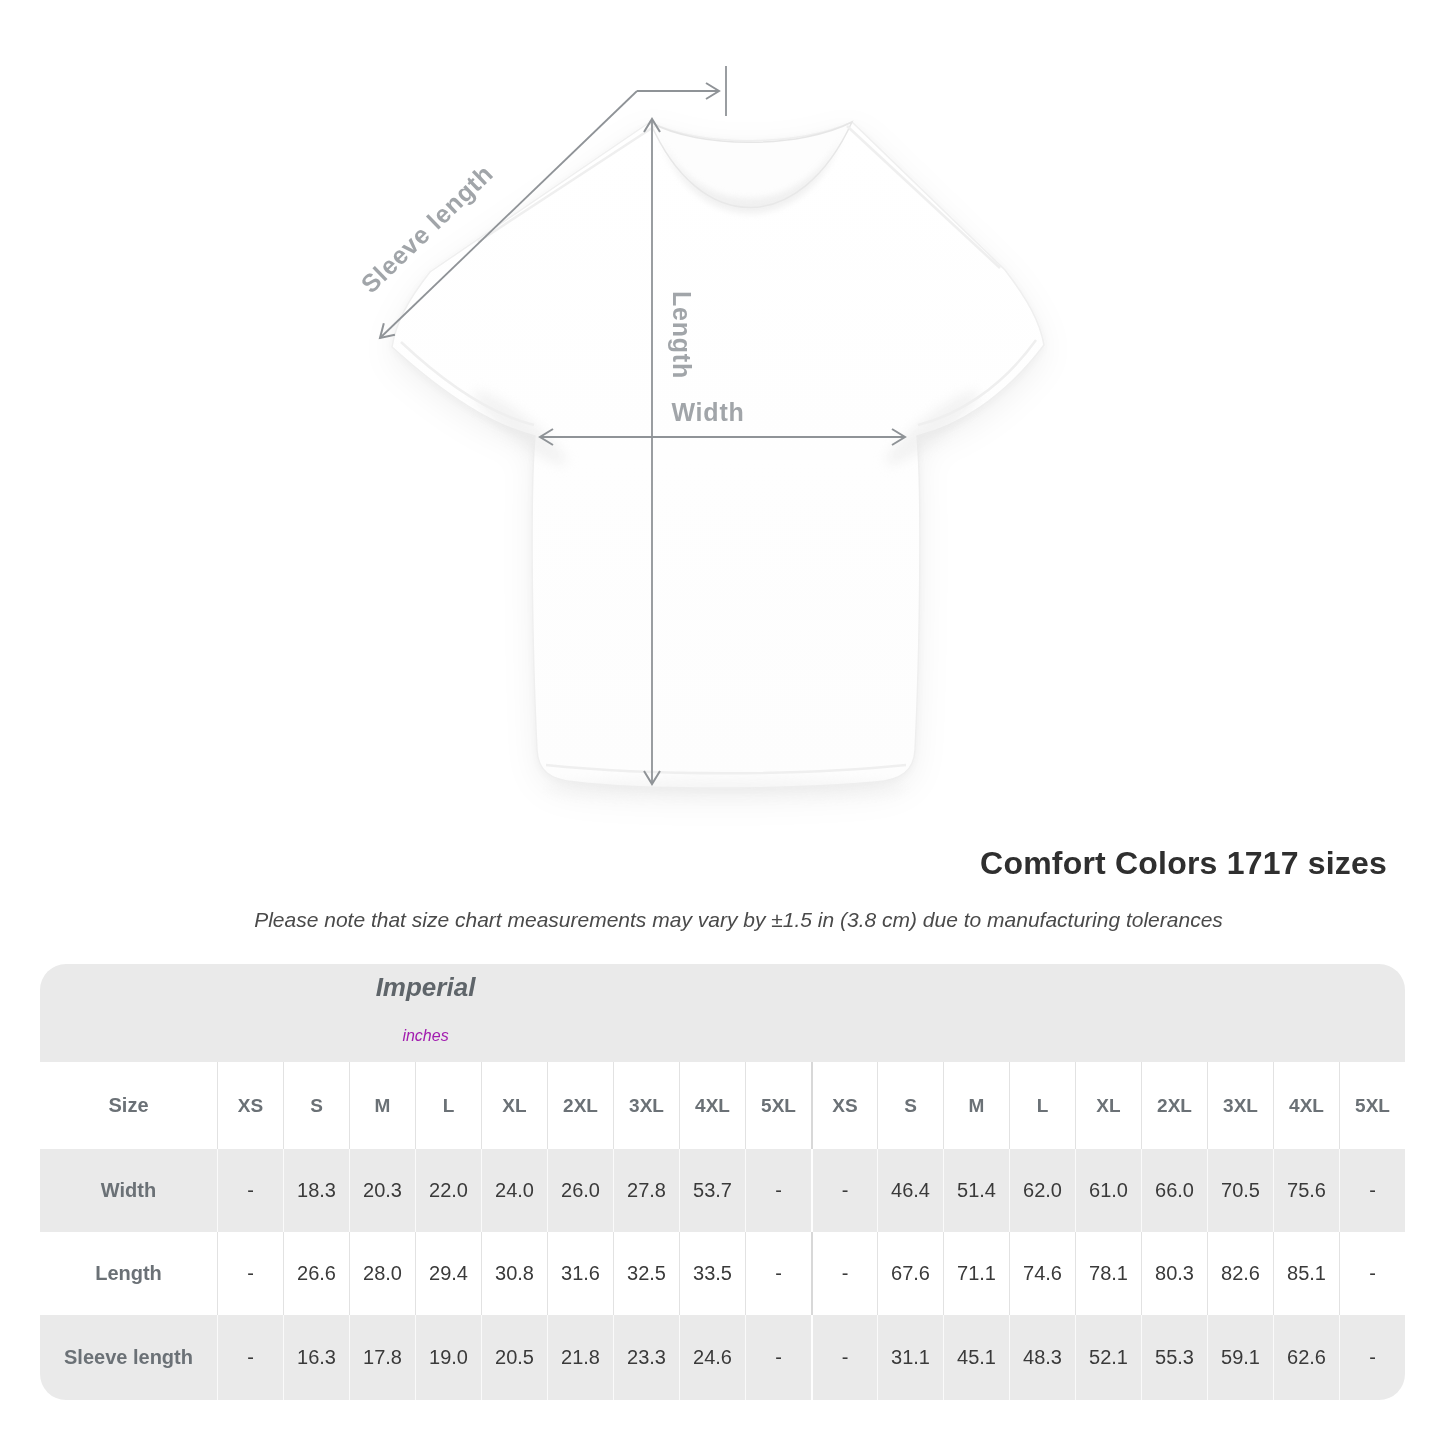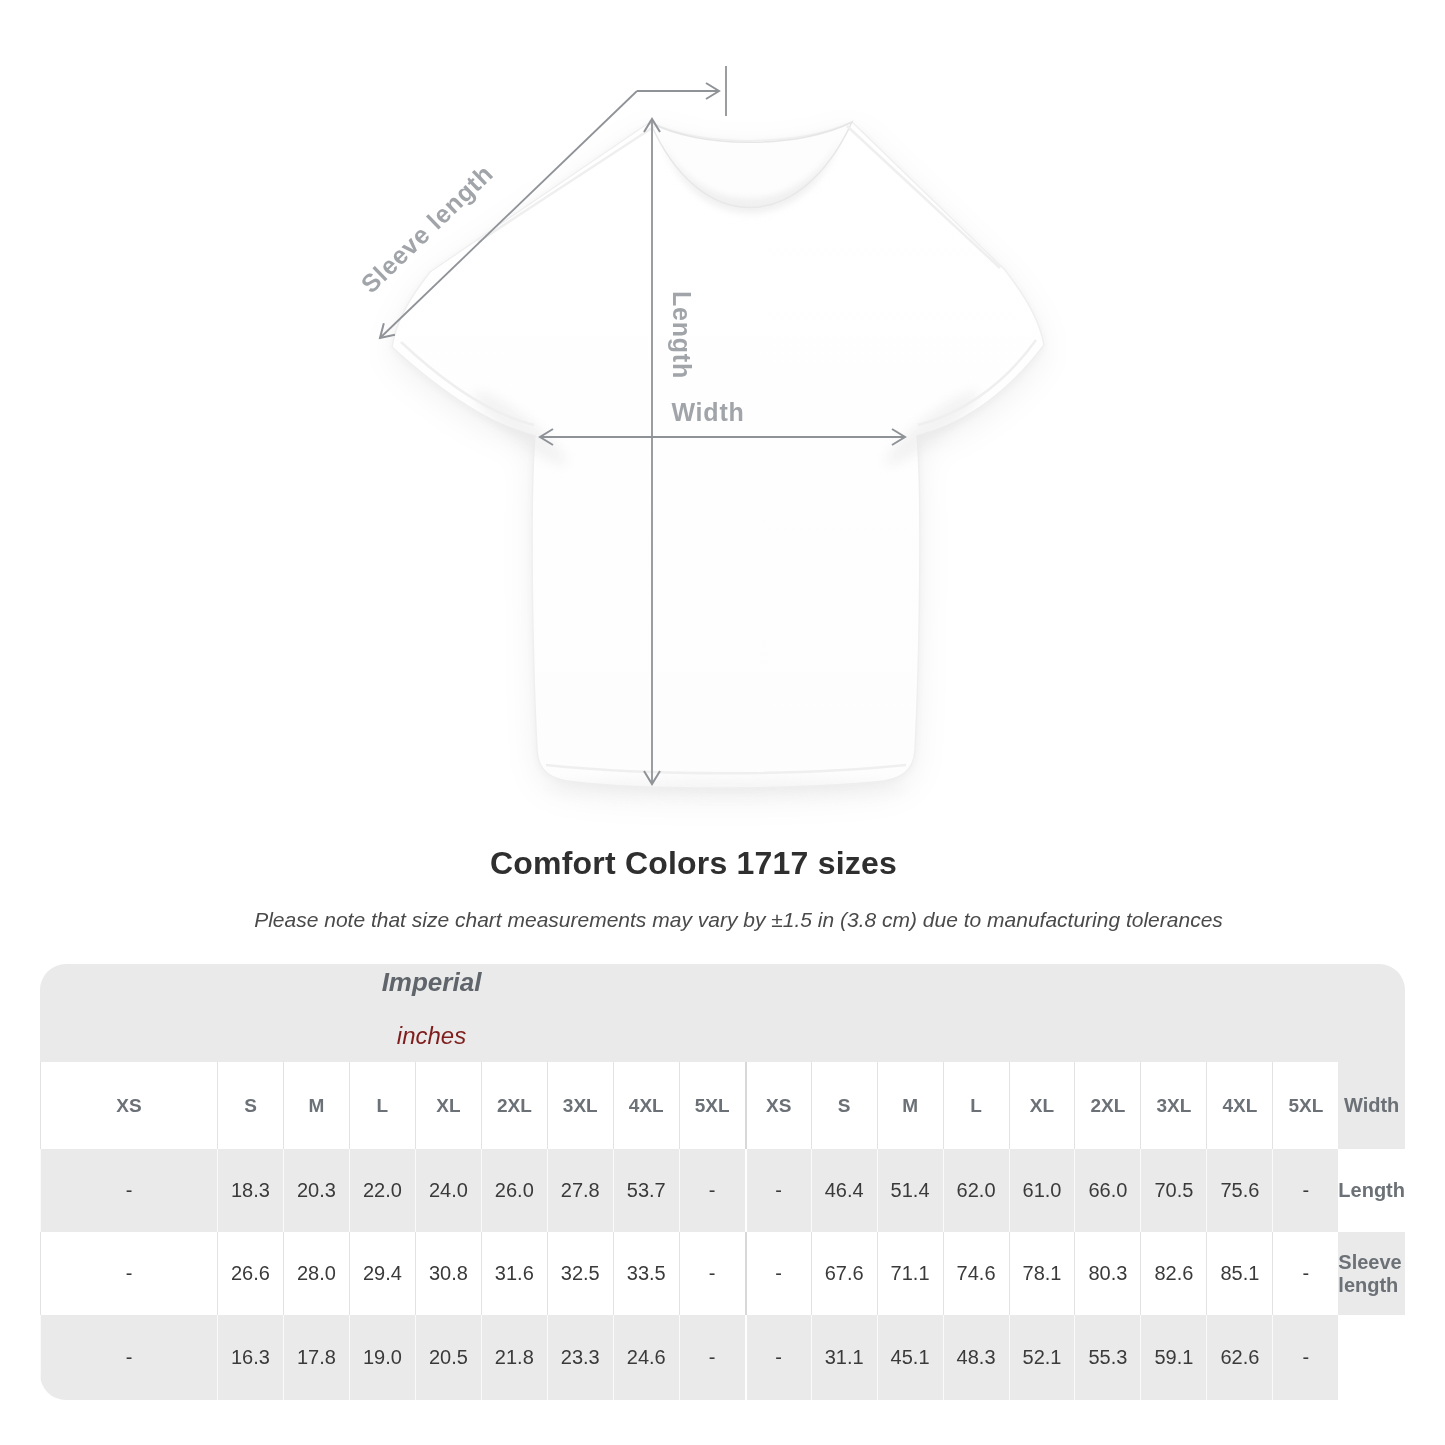--- a/index.html
+++ b/index.html
@@ -7,37 +7,37 @@
     width:1445px;height:1445px;background:#ffffff;position:relative;
     font-family:"Liberation Sans",sans-serif;overflow:hidden;
   }
   
   .figure{position:absolute;left:0;top:0;width:1445px;height:835px;}
   .shirt-main{filter:drop-shadow(0 10px 16px rgba(0,0,0,0.055)) drop-shadow(0 2px 5px rgba(0,0,0,0.04));}
   .annot-line{stroke:#8f9397;stroke-width:1.8;fill:none;}
   .annot-label{font-family:"Liberation Sans",sans-serif;font-weight:bold;font-size:25px;fill:#a1a5a9;letter-spacing:0.8px;}
   .seam{stroke:#efefef;stroke-width:2.5;fill:none;}
   
-  .page-title{position:absolute;left:0;top:846px;width:1387px;margin:0;text-align:center;
+  .page-title{position:absolute;left:0;top:846px;width:1387px;margin:0;text-align:right;
     font-size:32px;line-height:34px;font-weight:bold;color:#2f2f2f;letter-spacing:0.2px;}
   .subtitle{position:absolute;left:0;top:892px;width:1445px;margin:16px;text-align:center;
     font-size:21px;font-style:italic;color:#4a4a4a;}
   
   .size-table{
     position:absolute;left:40px;top:964px;width:1365px;height:436px;
     display:grid;grid-template-columns:177px repeat(18,1fr);
     grid-template-rows:98px 87px 83px 83px 85px;
     border-radius:26px;overflow:hidden;background:#ffffff;
   }
   .band{grid-column:1 / -1;grid-row:1;background:#eaeaea;display:flex;}
-  .band-group{display:flex;flex-direction:column;align-items:center;justify-content:center;gap:24px;padding-bottom:10px;margin-left:6px;}
+  .band-group{display:flex;flex-direction:column;align-items:center;justify-content:center;gap:24px;padding-bottom:10px;}
   .band-group.imperial{width:771px;}
   .band-group.metric{flex:1;}
   .unit-name{font-size:26px;font-weight:bold;font-style:italic;color:#5f656a;}
-  .unit-sub{font-size:24px;font-style:italic;color:#7f1d1d;}
+  .unit-sub{font-size:16px;font-style:italic;color:#a21caf;}
   .cell{display:flex;align-items:center;justify-content:center;}
   .ch{font-weight:bold;font-size:19px;color:#6b7176;text-align:center;}
   .rl{font-weight:bold;font-size:20px;color:#6b7176;}
   .v{font-size:20px;color:#3a3a3a;}
   .g{background:#eaeaea;}
   .sep{border-left:1px solid #e2e2e2;}
   .g.sep{border-left-color:rgba(255,255,255,0.75);}
   .sep2{border-left-width:2px;border-left-color:#d8d8d8;}
   .g.sep2{border-left-color:rgba(255,255,255,0.95);}
 </style>
@@ -106,20 +106,21 @@
 
 <div class="size-table">
 
   <div class="band">
     <div class="band-group imperial">
       <div class="unit-name">Imperial</div>
       <div class="unit-sub">inches</div>
     </div>
   </div>
 
+  <div class="cell rl">Size</div>
   <div class="cell ch sep">XS</div>
   <div class="cell ch sep">S</div>
   <div class="cell ch sep">M</div>
   <div class="cell ch sep">L</div>
   <div class="cell ch sep">XL</div>
   <div class="cell ch sep">2XL</div>
   <div class="cell ch sep">3XL</div>
   <div class="cell ch sep">4XL</div>
   <div class="cell ch sep">5XL</div>
   <div class="cell ch sep sep2">XS</div>

